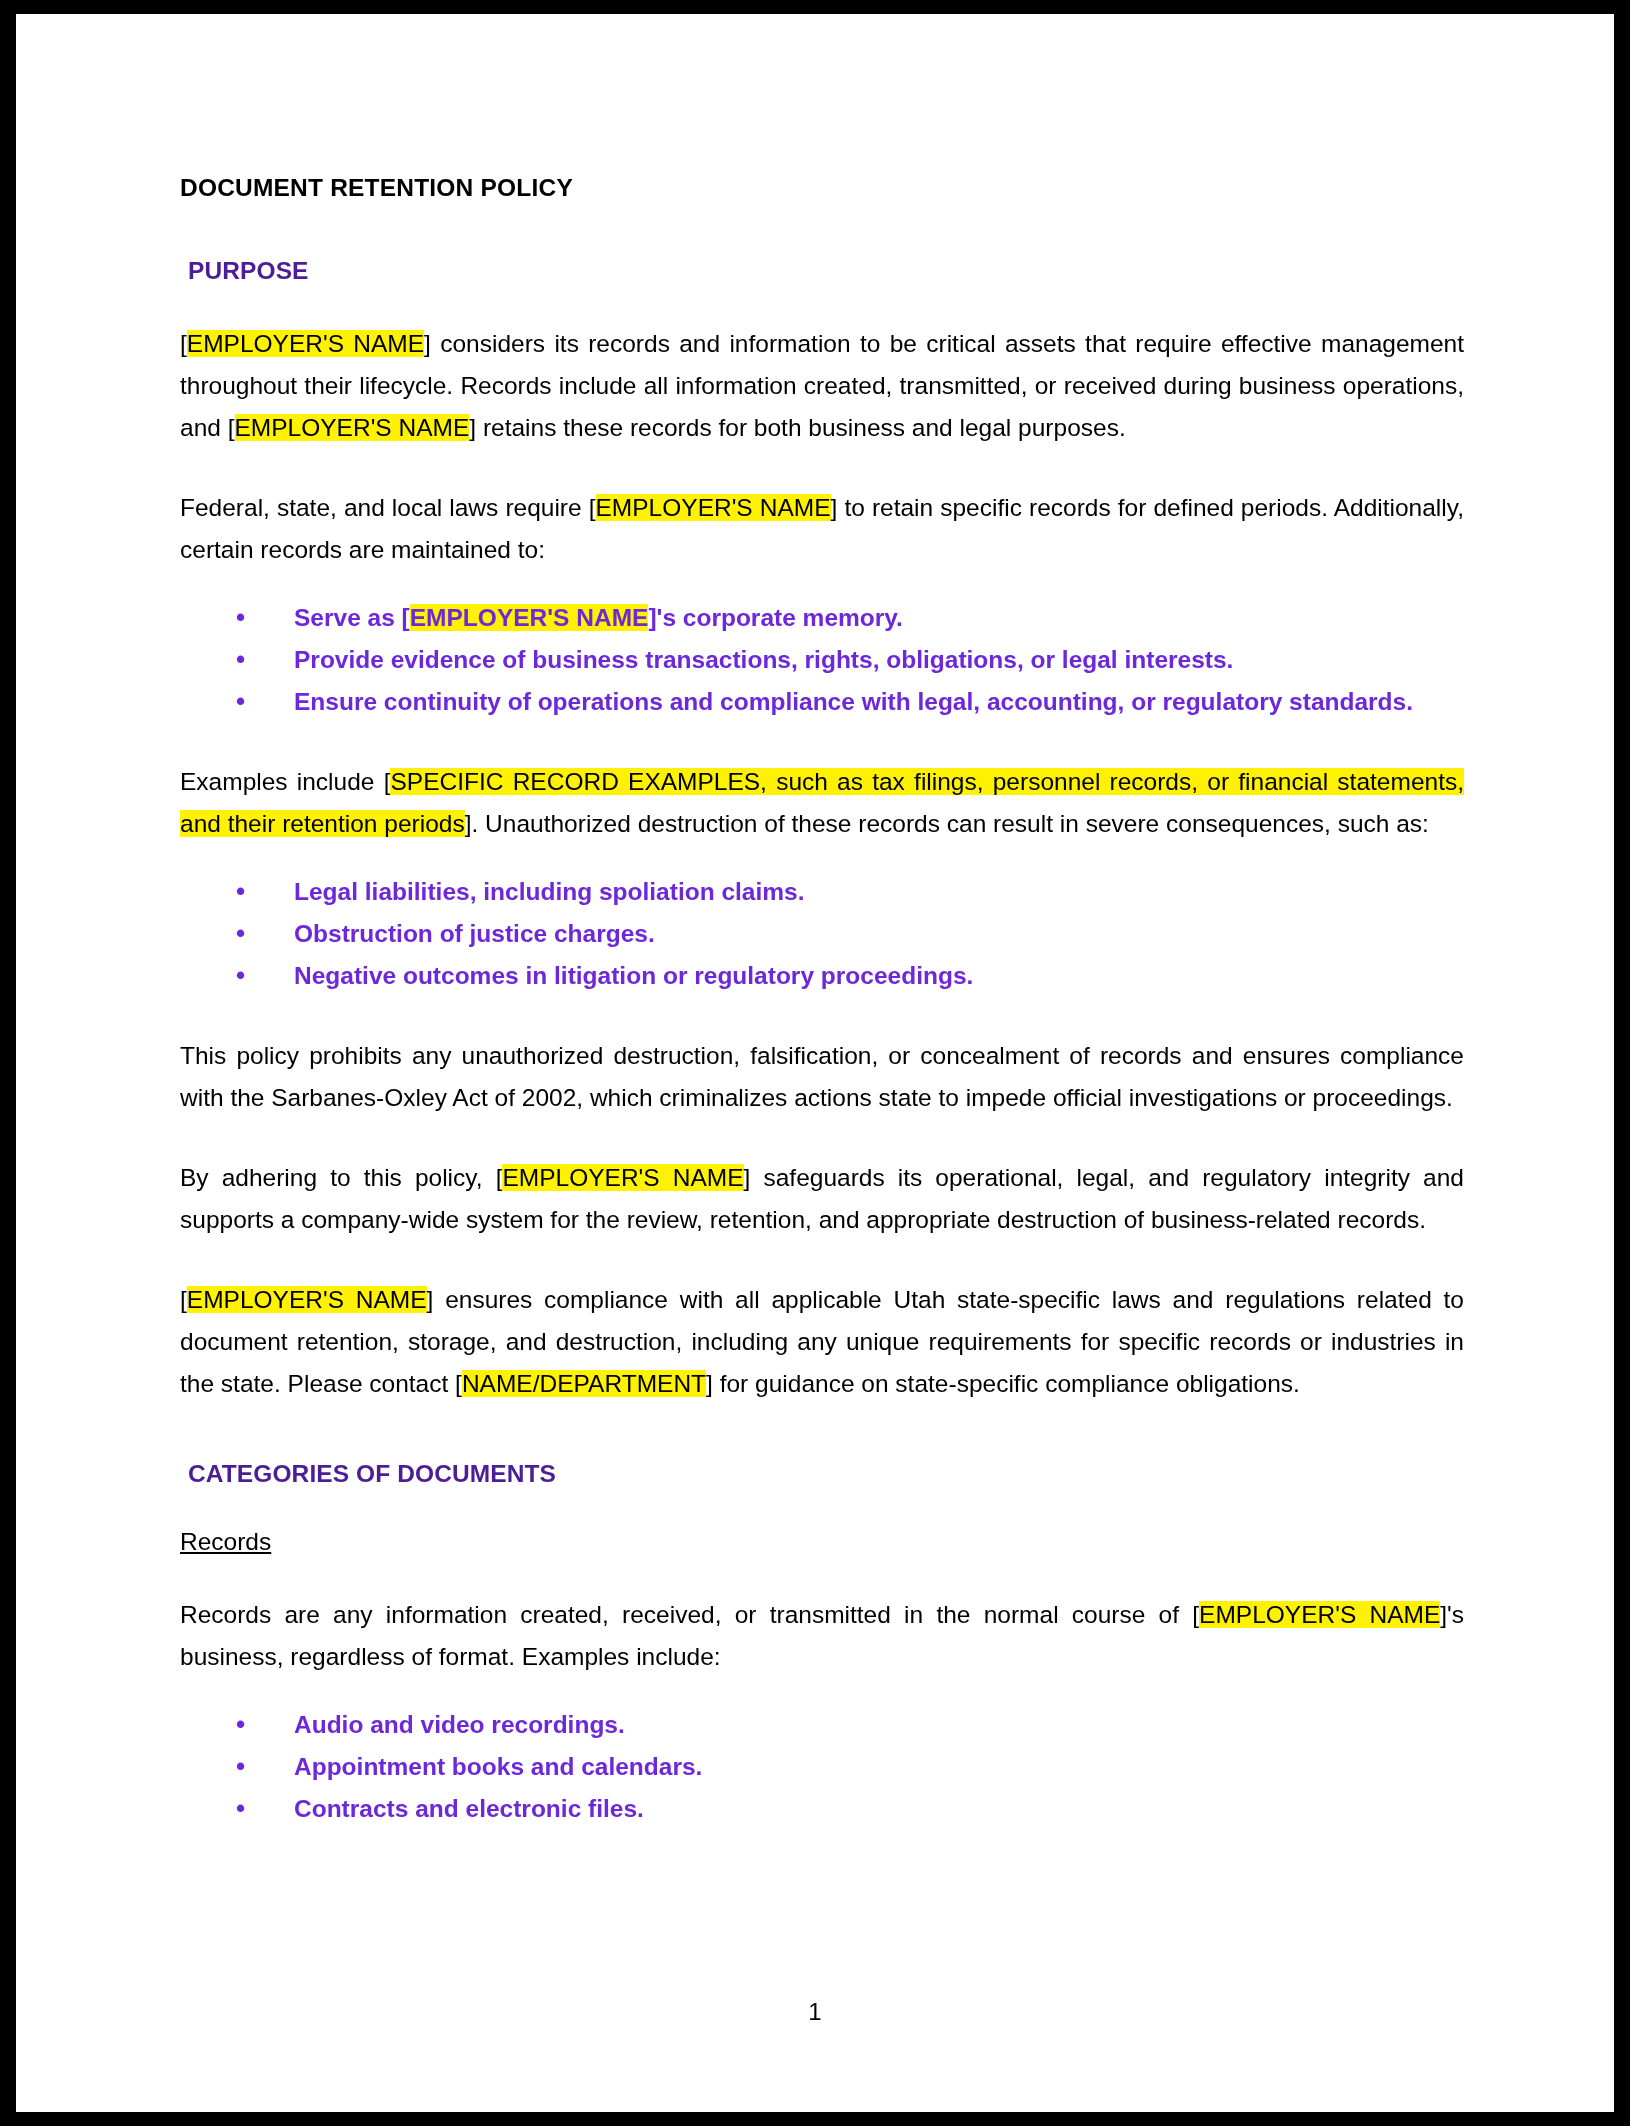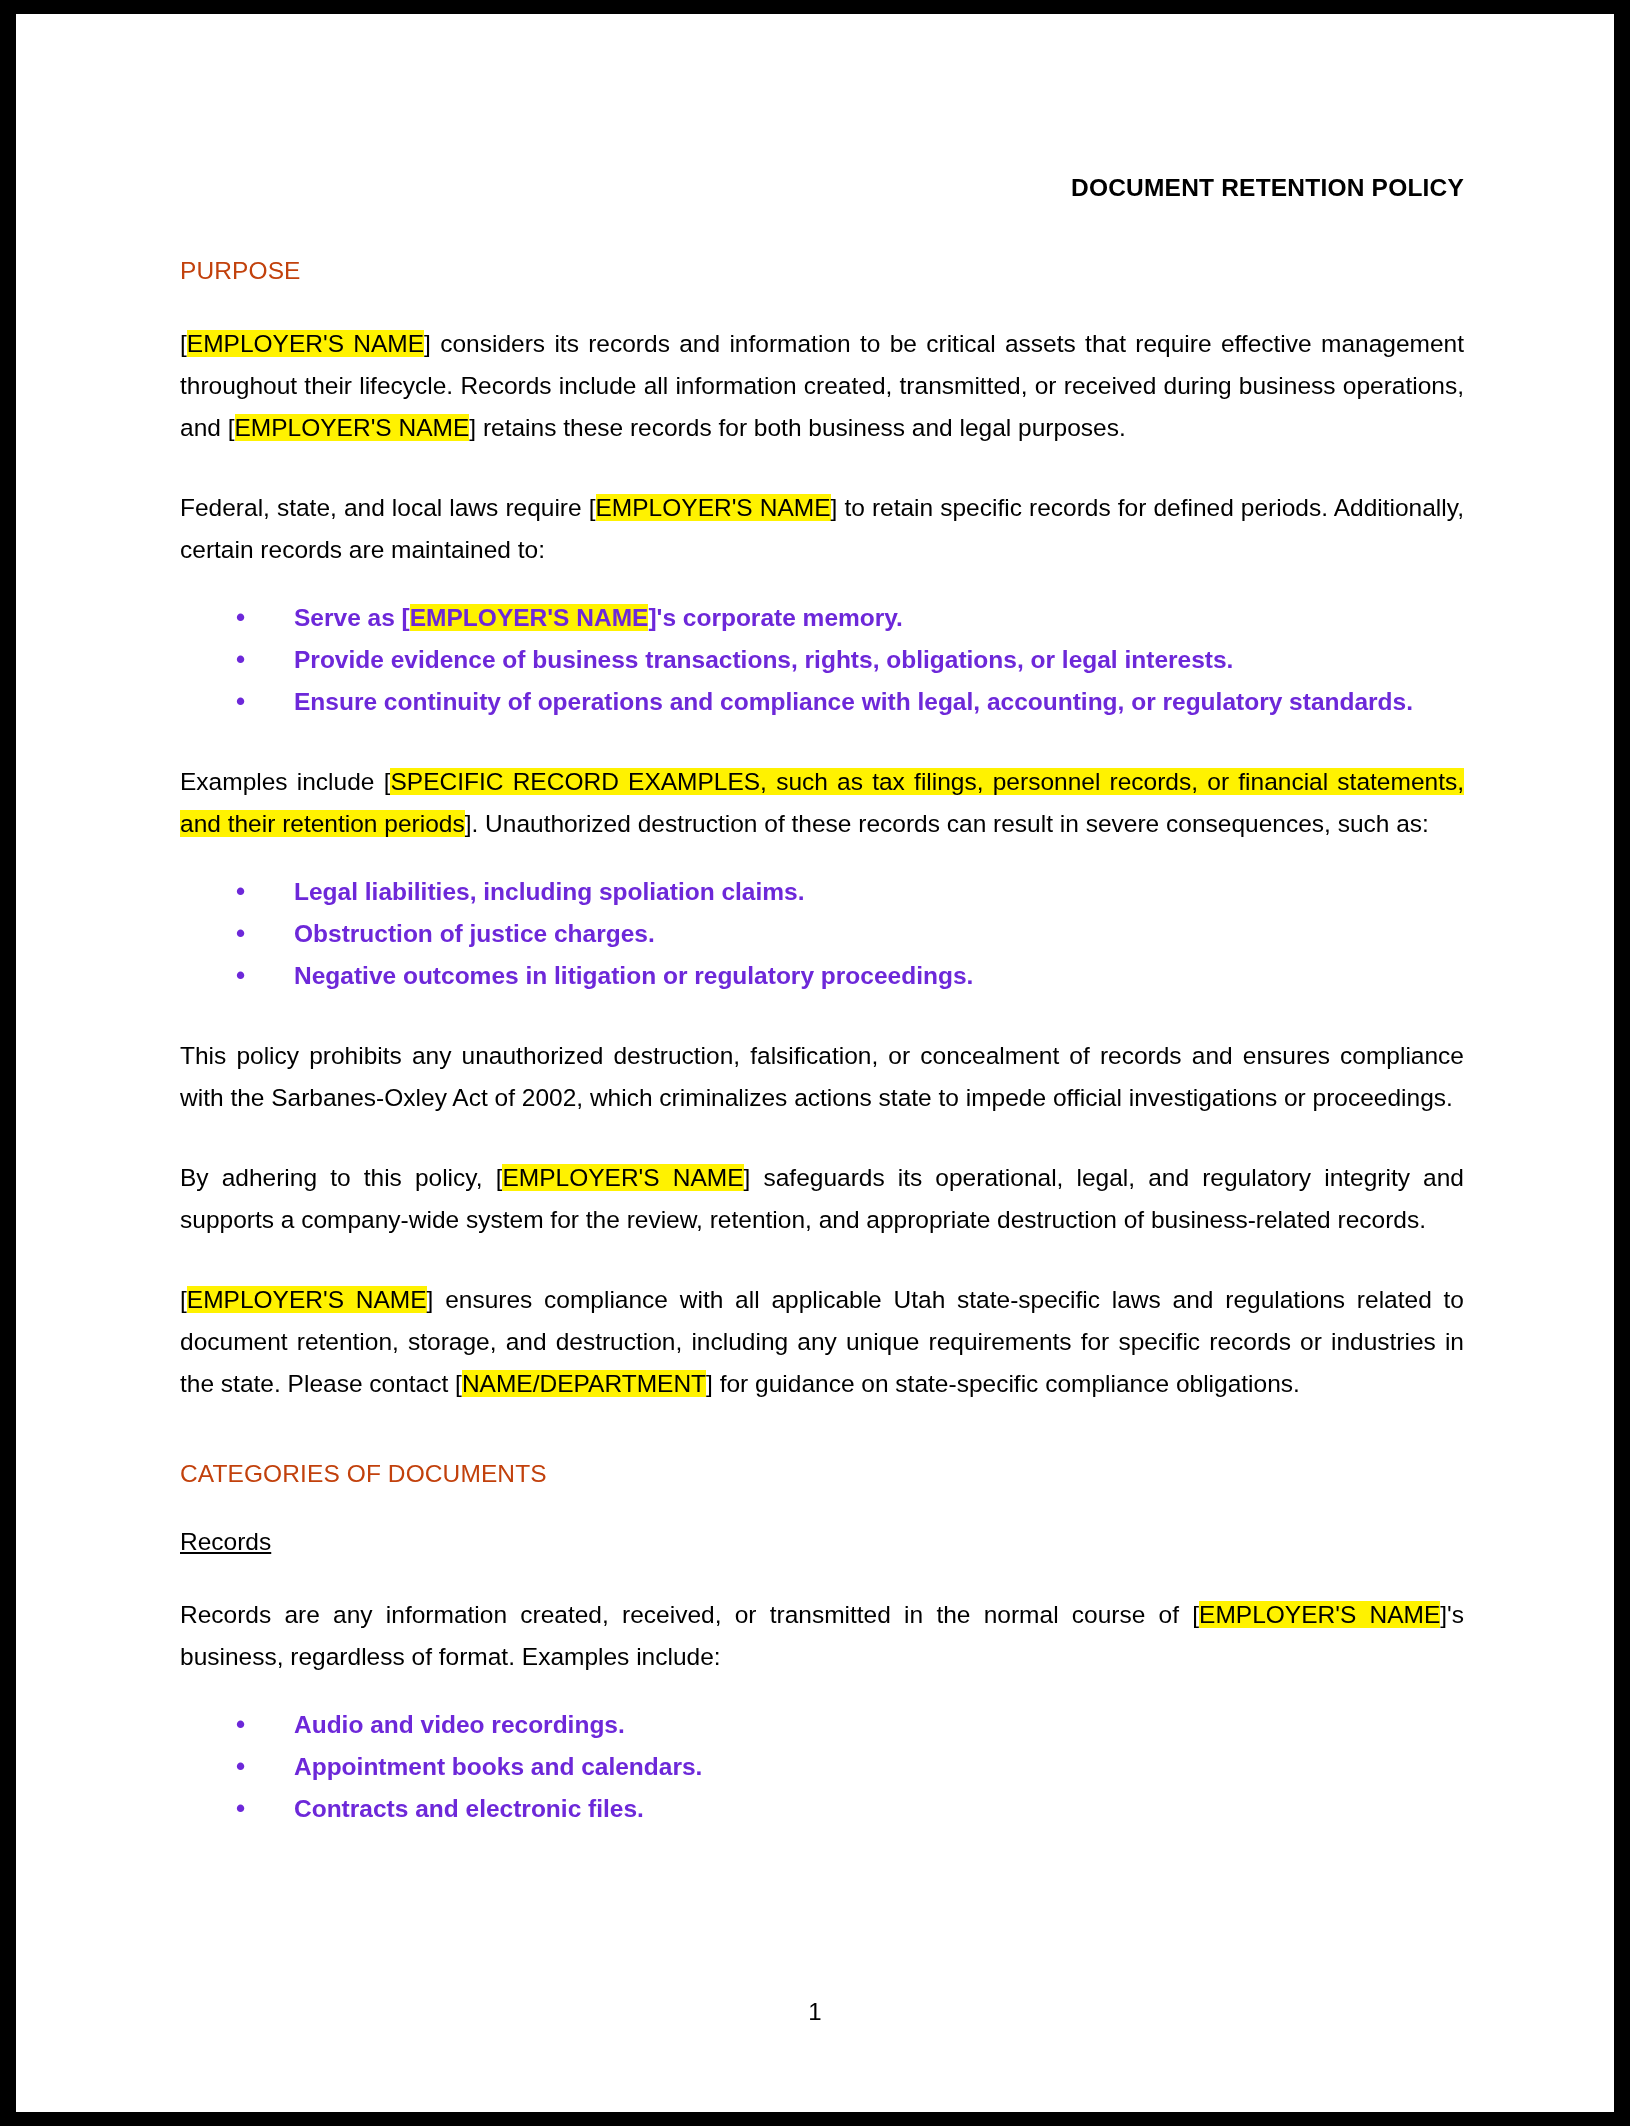--- a/index.html
+++ b/index.html
@@ -21,34 +21,34 @@
   }
   .page {
     box-sizing: border-box;
     width: 100%;
     height: 100%;
     background: #ffffff;
     position: relative;
     padding: 100px 150px 60px 164px;
   }
   .doc-title {
-    text-align: right;
+    text-align: left;
     font-family: "Liberation Sans", sans-serif;
     font-weight: bold;
     font-size: 24.5px;
     letter-spacing: 0.2px;
     color: #000000;
     margin: 60px 0 0 0;
   }
   .section-heading {
     font-family: "Liberation Sans", sans-serif;
-    font-weight: normal;
+    font-weight: bold;
     font-size: 24.5px;
-    color: #c2410c;
-    margin: 55px 0 0 0;
+    color: #4c1d95;
+    margin: 55px 0 0 8px;
     letter-spacing: 0.1px;
   }
   .sub-heading {
     font-family: "Liberation Sans", sans-serif;
     font-weight: normal;
     font-size: 24.5px;
     color: #000000;
     text-decoration: underline;
     margin: 40px 0 0 0;
     display: inline-block;

